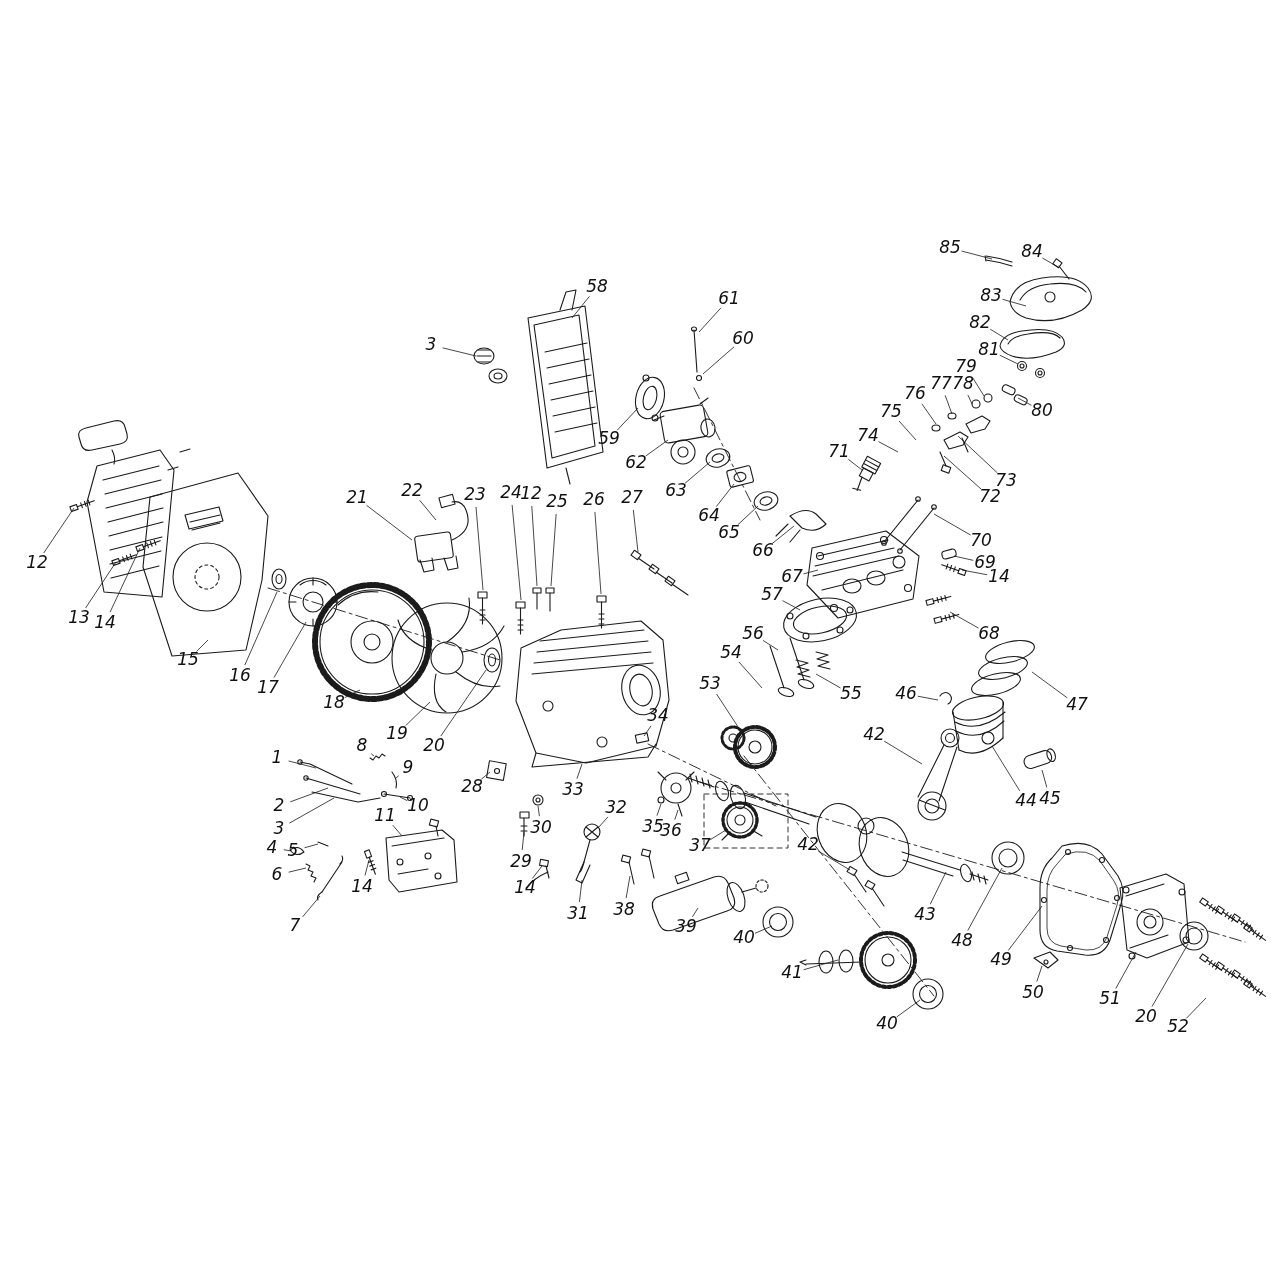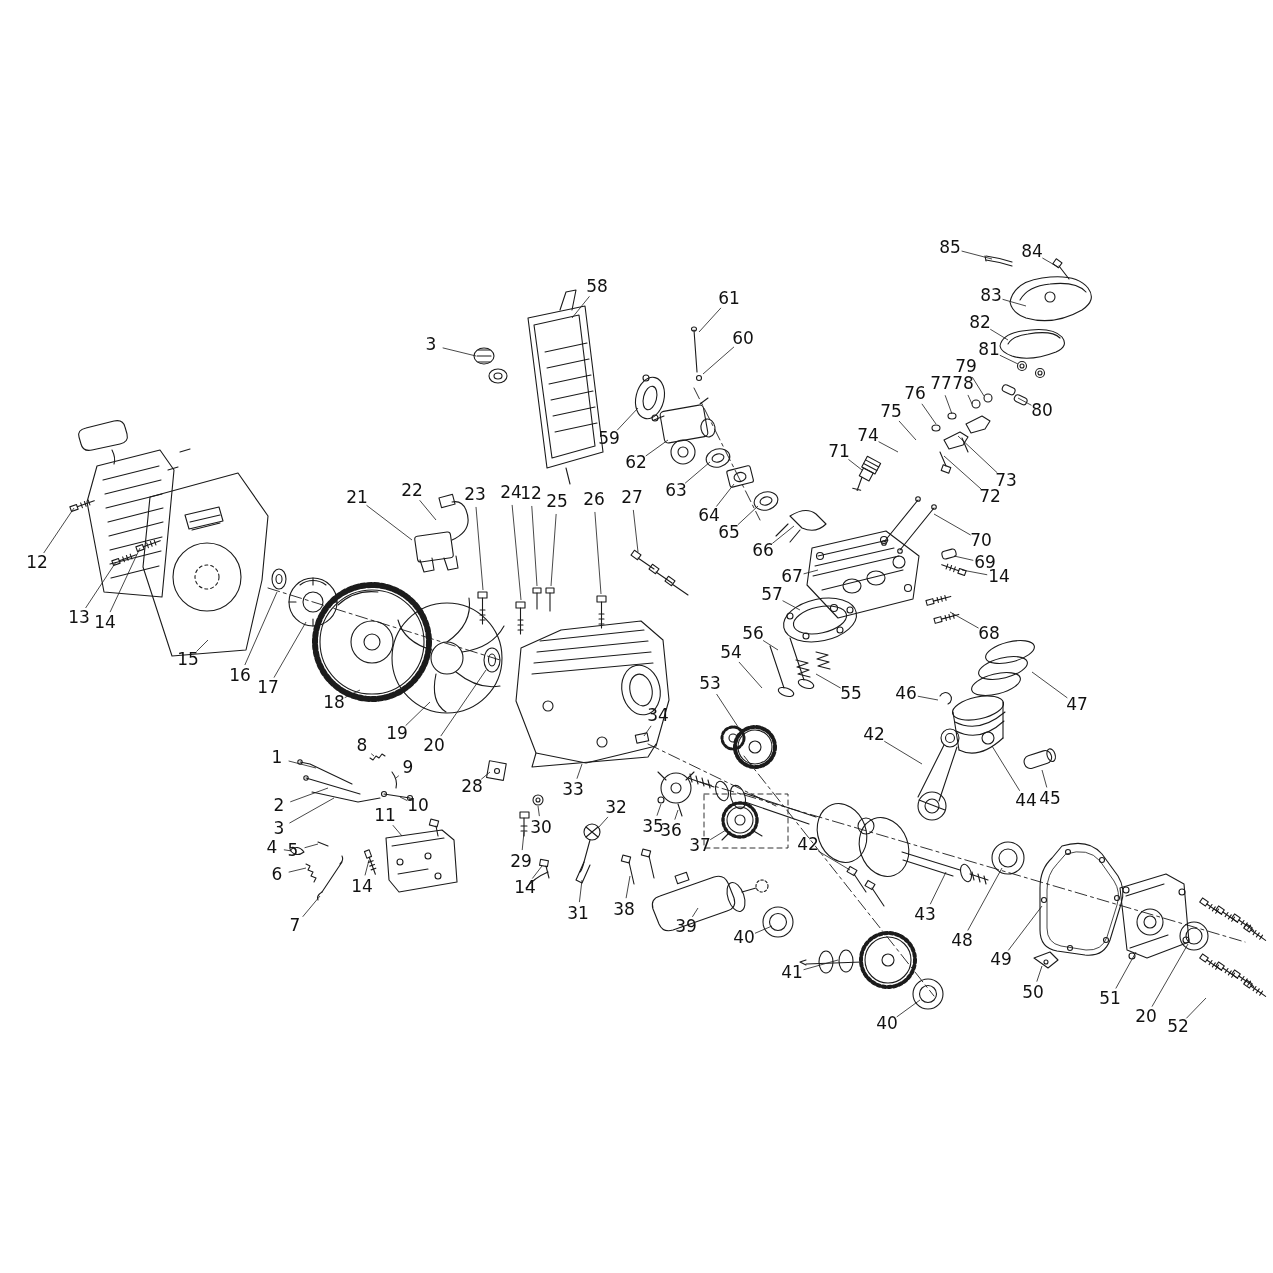--- a/index.html
+++ b/index.html
@@ -1,17 +1,17 @@
 <!DOCTYPE html>
 <html><head>
 <meta charset="utf-8">
 <style>
   html,body{margin:0;padding:0;background:#ffffff;}
   .stage{position:relative;width:1273px;height:1200px;background:#ffffff;overflow:hidden;
-         font-family:"DejaVu Sans","Liberation Sans",sans-serif;}
+         font-family:"DejaVu Sans","Liberation Sans",sans-serif;font-style:italic;}
   .stage svg{position:absolute;left:0;top:0;width:1273px;height:1273px;}
   #callout-layer text{font-family:"DejaVu Sans","Liberation Sans",sans-serif;font-size:17px;fill:#111;}
   #callout-layer line{stroke:#1b1b1b;stroke-width:0.8;}
 </style>
 </head>
 <body>
 
 <div class="stage">
 
   <svg id="art" viewBox="0 0 1273 1273">

